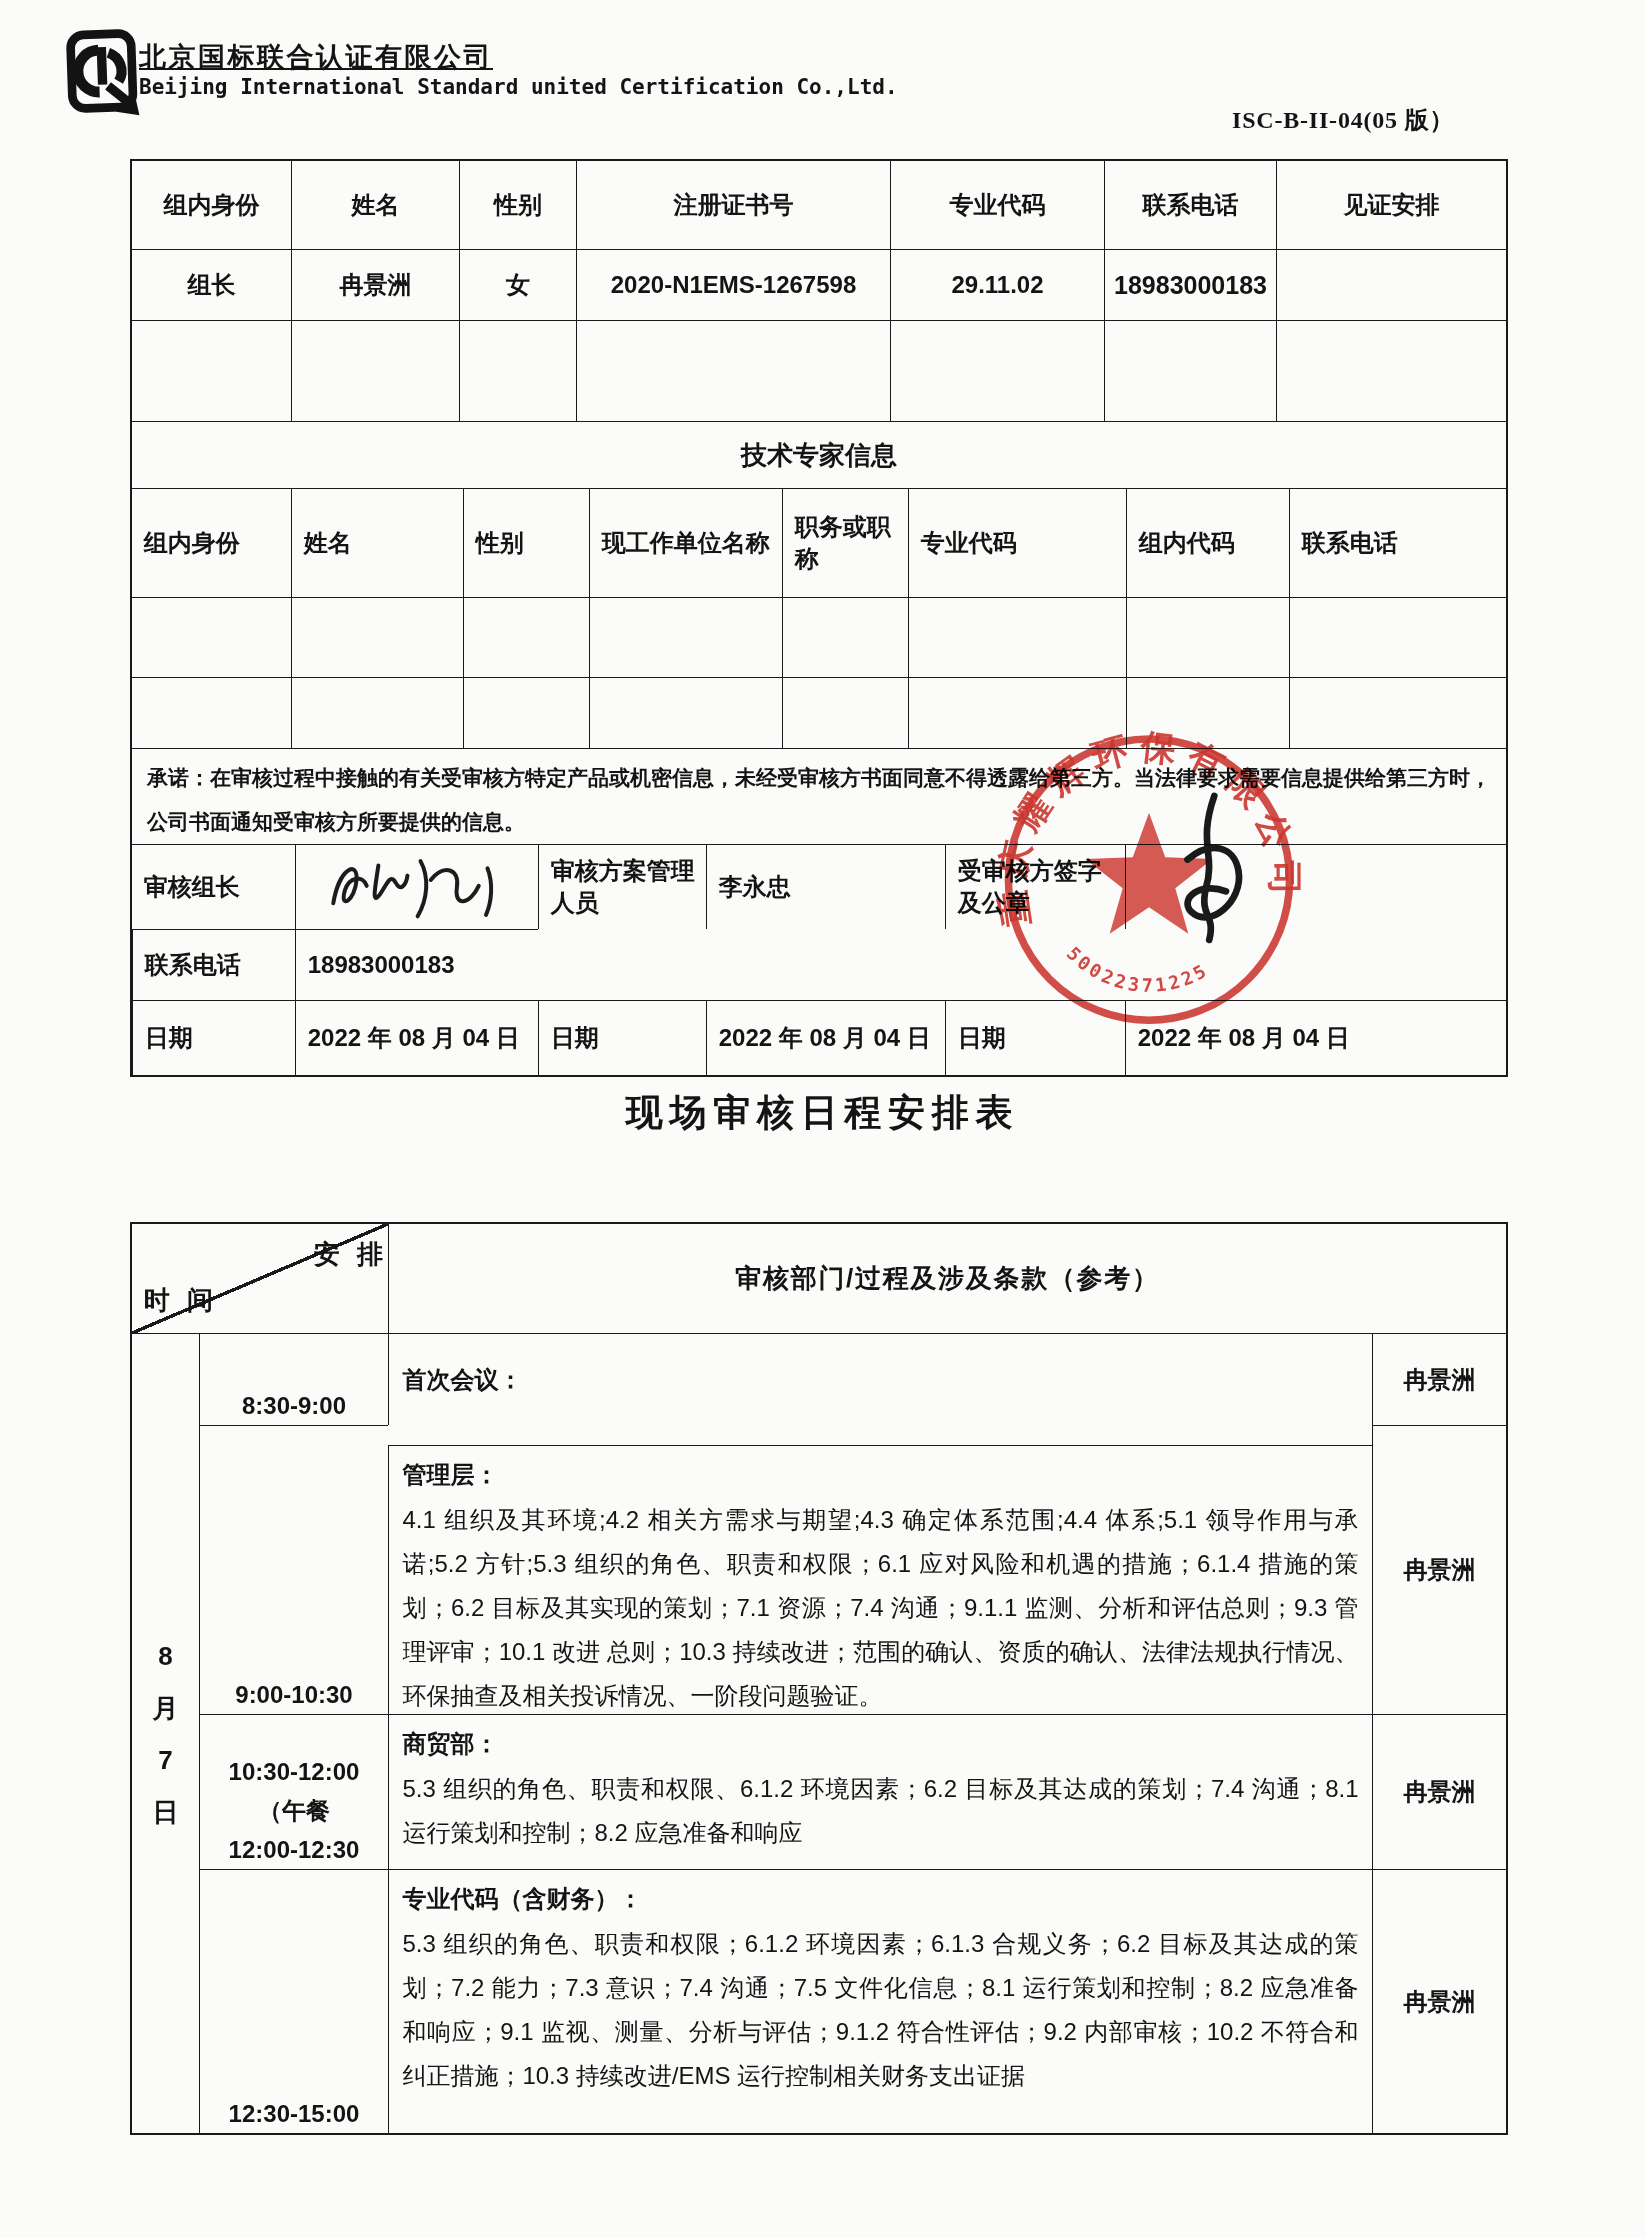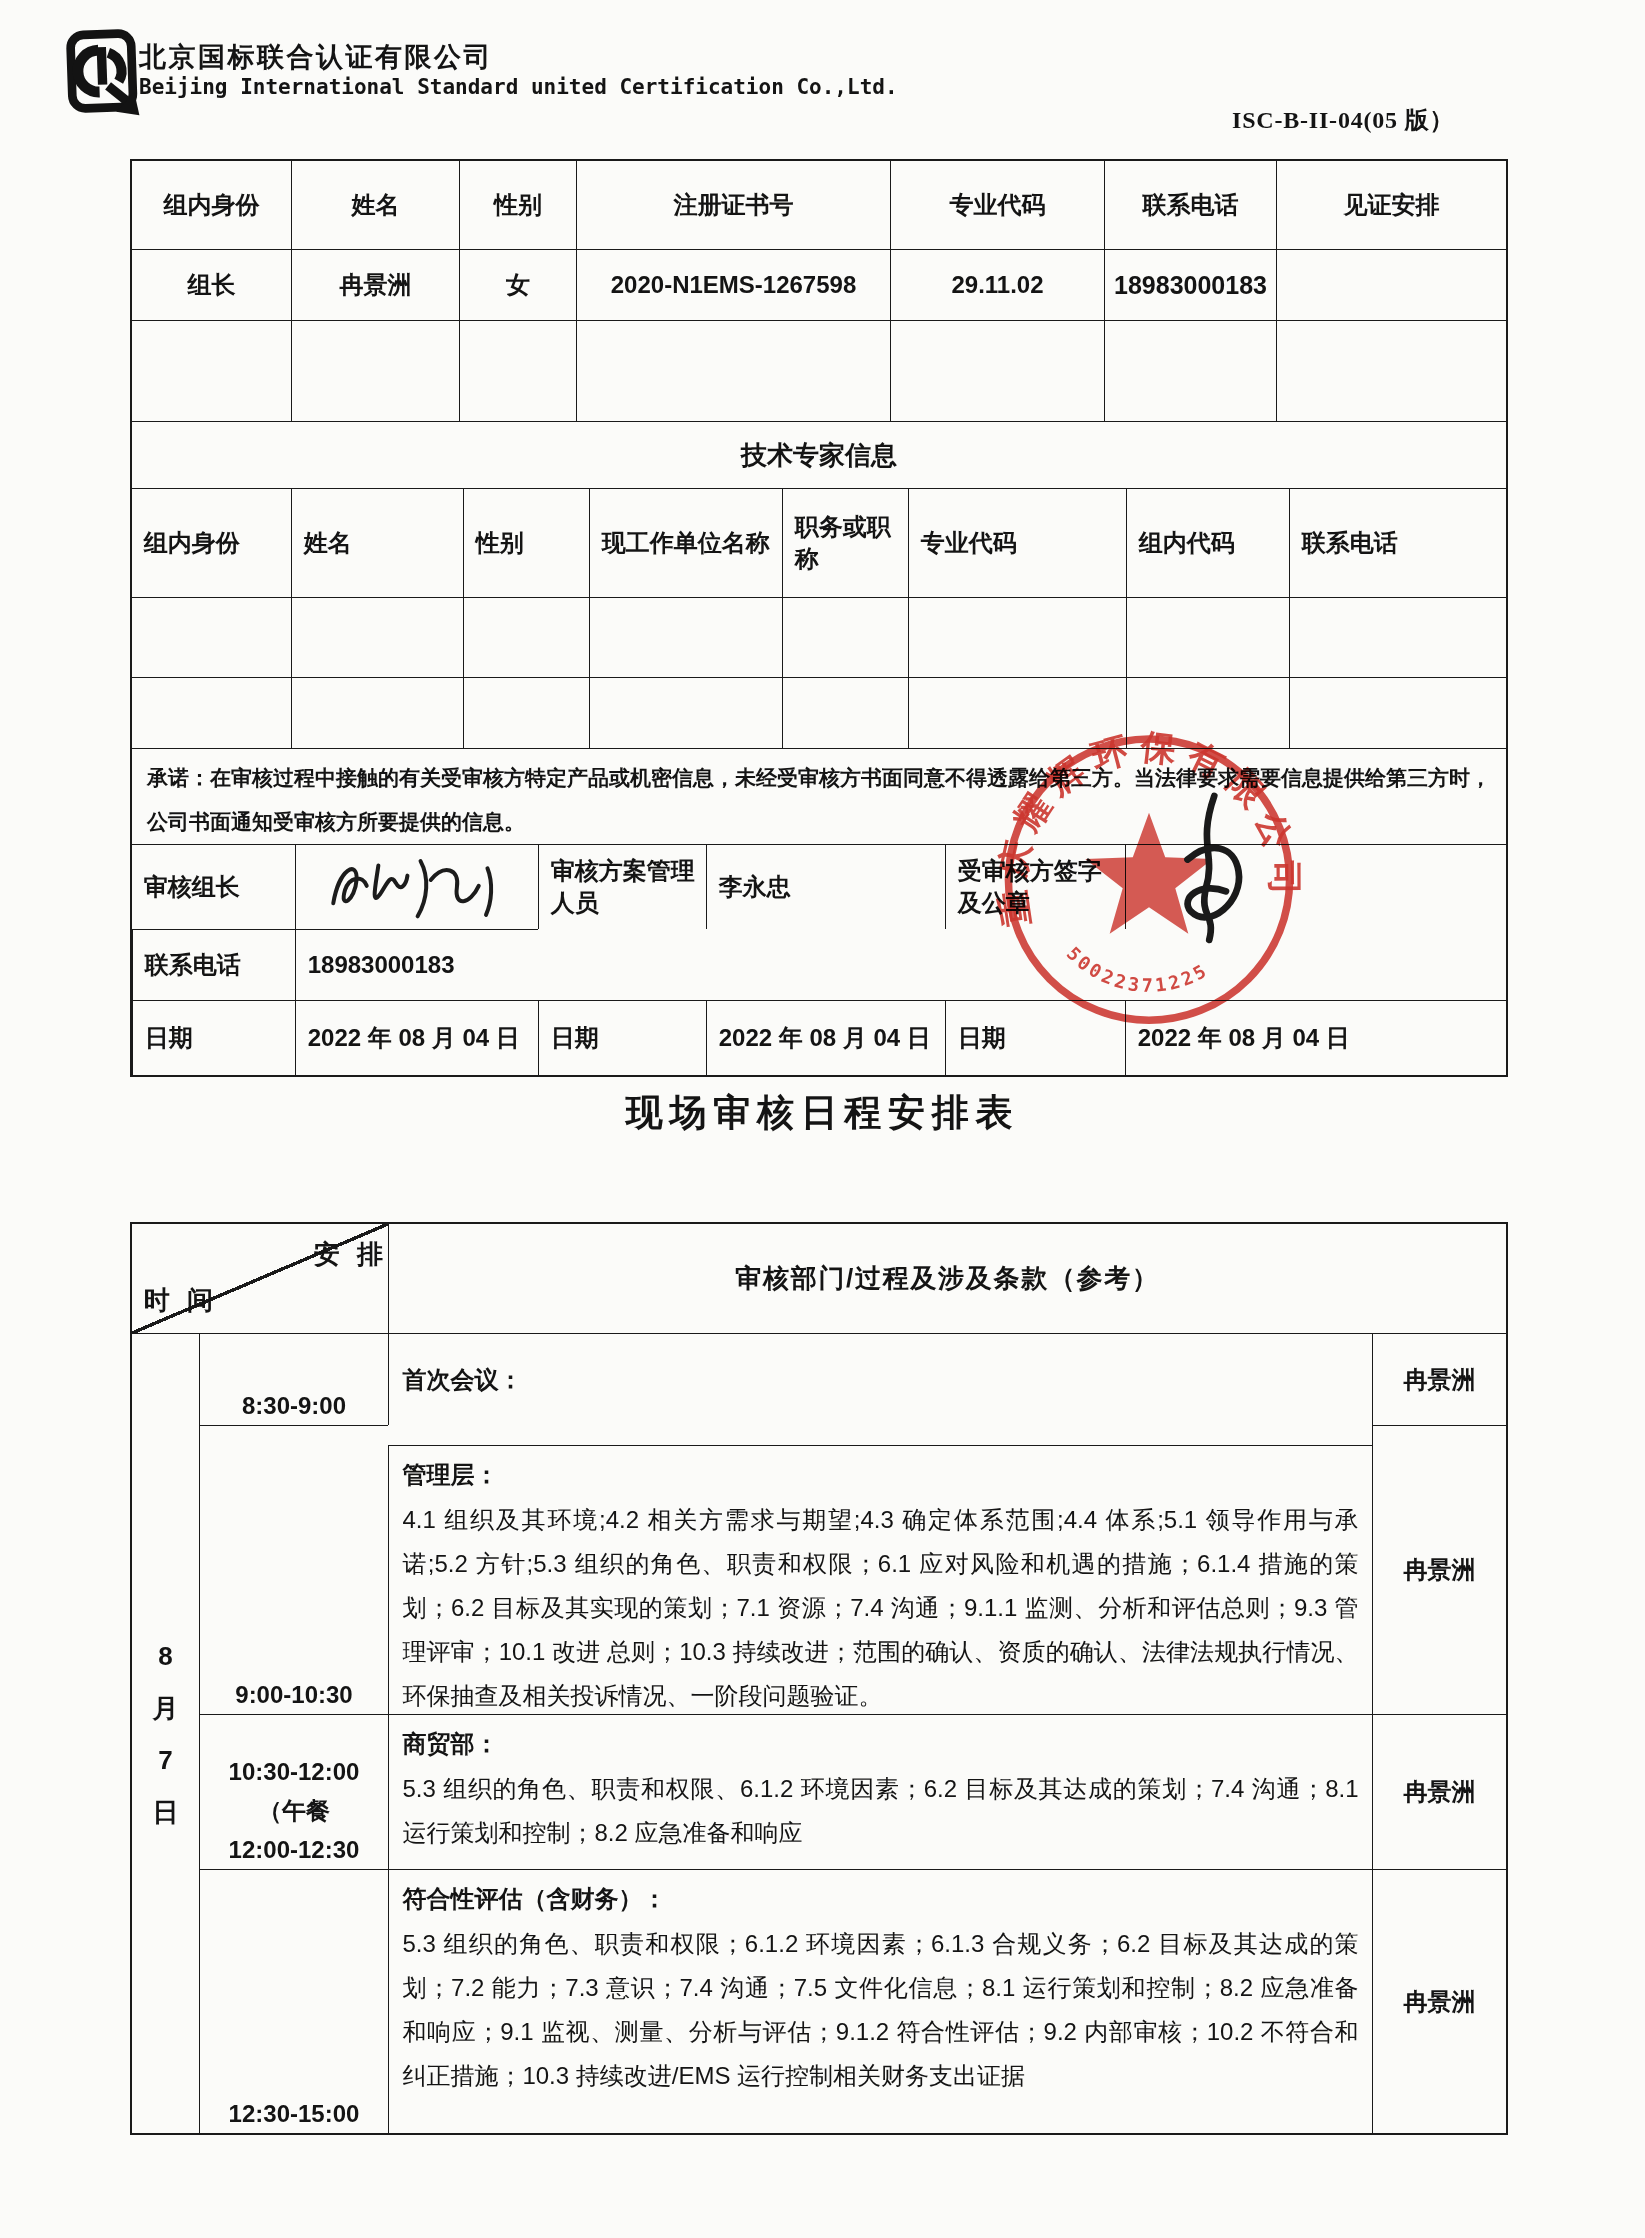--- a/index.html
+++ b/index.html
@@ -3,21 +3,21 @@
 <meta charset="utf-8">
 <style>
   html,body{margin:0;padding:0;background:#e8e8e6;}
   .page{
     position:relative; width:1645px; height:2239px; margin:0 auto;
     background:#fbfbf9; overflow:hidden; color:#141414;
     font-family:"Liberation Sans", sans-serif;
   }
   
   .logo{position:absolute; left:65px; top:27px; width:74px; height:101px; transform:rotate(-2deg);}
-  .co-cn{position:absolute; left:139px; top:39px; font-size:27px; font-weight:600; letter-spacing:2.5px;}
+  .co-cn{position:absolute; left:139px; top:39px; font-size:27px; font-weight:600; letter-spacing:2.5px;text-decoration:underline;}
   .co-en{position:absolute; left:139px; top:75px; font-size:21px; font-weight:bold;
          font-family:"DejaVu Sans Mono", monospace; letter-spacing:0px;}
   .doc-code{position:absolute; left:1232px; top:104px; font-size:24px; font-weight:bold;
             font-family:"Liberation Serif", serif; letter-spacing:0.8px;}
   
   .tbl{position:absolute; left:130px; width:1378px; border:2.5px solid #1a1a1a; box-sizing:border-box; background:transparent;}
   .band{display:grid; box-sizing:border-box;}
   .band + .band{border-top:1.7px solid #1a1a1a;}
   .c{display:flex; align-items:center; justify-content:center; text-align:center;
      font-size:24px; font-weight:600; border-left:1.7px solid #1a1a1a; box-sizing:border-box;
@@ -240,20 +240,20 @@
     <div class="sc scont" style="grid-column:3; grid-row:4;">
       <div class="dept">商贸部：</div>
       <div class="detail">5.3 组织的角色、职责和权限、6.1.2 环境因素；6.2 目标及其达成的策划；7.4 沟通；8.1 运行策划和控制；8.2 应急准备和响应</div>
     </div>
     <div class="sc saud" style="grid-column:4; grid-row:4;">冉景洲</div>
 
     <div class="sc stime" style="grid-column:2; grid-row:5;">
       <div>12:30-15:00</div>
     </div>
     <div class="sc scont" style="grid-column:3; grid-row:5;">
-      <div class="dept">符合性评估（含财务）：</div>
+      <div class="dept">专业代码（含财务）：</div>
       <div class="detail">5.3 组织的角色、职责和权限；6.1.2 环境因素；6.1.3 合规义务；6.2 目标及其达成的策划；7.2 能力；7.3 意识；7.4 沟通；7.5 文件化信息；8.1 运行策划和控制；8.2 应急准备和响应；9.1 监视、测量、分析与评估；9.1.2 符合性评估；9.2 内部审核；10.2 不符合和纠正措施；10.3 持续改进/EMS 运行控制相关财务支出证据</div>
     </div>
     <div class="sc saud" style="grid-column:4; grid-row:5;">冉景洲</div>
   </div>
 
 </div>
 
 
 </body></html>

